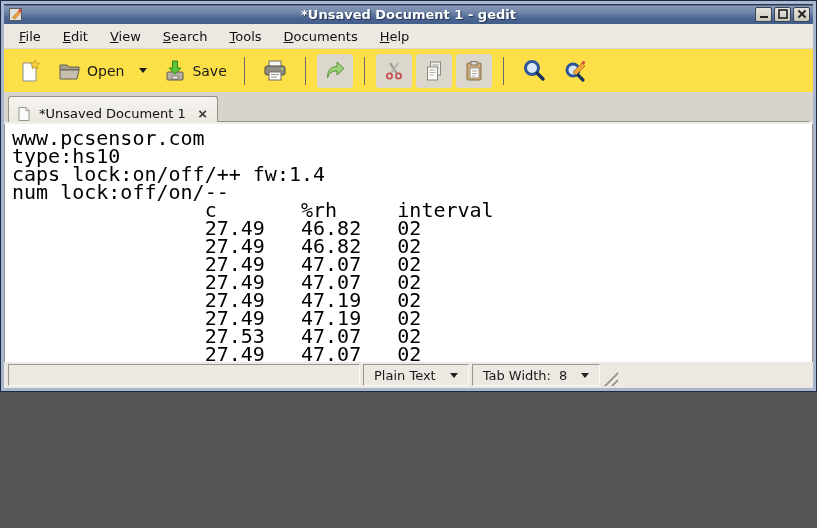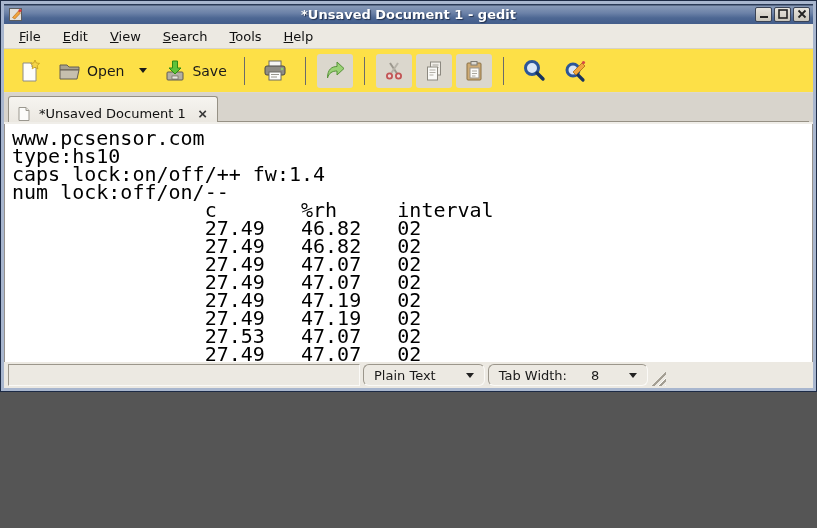--- a/index.html
+++ b/index.html
@@ -113,21 +113,21 @@
     flex:0 0 26px; background:#ece9e2;
     display:flex; align-items:stretch; gap:3px;
     padding:2px 1px 2px 4px;
     font-size:13px;
   }
   .sb-frame {
     border:1px solid; border-color:#9b968b #fbfaf7 #fbfaf7 #9b968b;
     display:flex; align-items:center; padding:0 10px;
   }
   .sb-spacer { flex:0 0 352px; }
-  .sb-combo { gap:24px;border-radius:6px; }
+  .sb-combo { gap:8px; }
   .sb-combo .arrow-down { margin-left:6px; border-top-color:#222; }
   .sb-right { flex:1; display:flex; align-items:center; position:relative; }
   .sb-lncol { position:absolute; left:0; right:0; text-align:center; }
   .sb-ins { margin-left:auto; margin-right:34px; z-index:1; }
   .grip {
     width:15px; height:15px; align-self:flex-end;
     background:repeating-linear-gradient(135deg,#fbfaf7 0 1px,#a39e93 1px 3px,transparent 3px 5px);
     clip-path:polygon(100% 0,100% 100%,0 100%);
   }
 </style>
@@ -161,20 +161,21 @@
       </button>
     </span>
   </div>
 
   <div class="menubar">
     <span class="menu-item">File</span>
     <span class="menu-item">Edit</span>
     <span class="menu-item">View</span>
     <span class="menu-item">Search</span>
     <span class="menu-item">Tools</span>
+    <span class="menu-item">Documents</span>
     <span class="menu-item">Help</span>
   </div>
 
   <div class="toolbar">
 
     <button class="tb-btn">
       <svg width="24" height="24" viewBox="0 0 24 24">
         <path d="M5 4 h9 l4 4 v14 H5 Z" fill="#fdfdfb" stroke="#8e8c85"></path>
         <path d="M14 4 v4 h4" fill="none" stroke="#8e8c85"></path>
         <path d="M17 1 L18.3 4 L21.5 4.4 L19.2 6.6 L19.8 9.8 L17 8.2 L14.2 9.8 L14.8 6.6 L12.5 4.4 L15.7 4 Z" fill="#f4d44a" stroke="#bb9418" stroke-width="0.7"></path>

